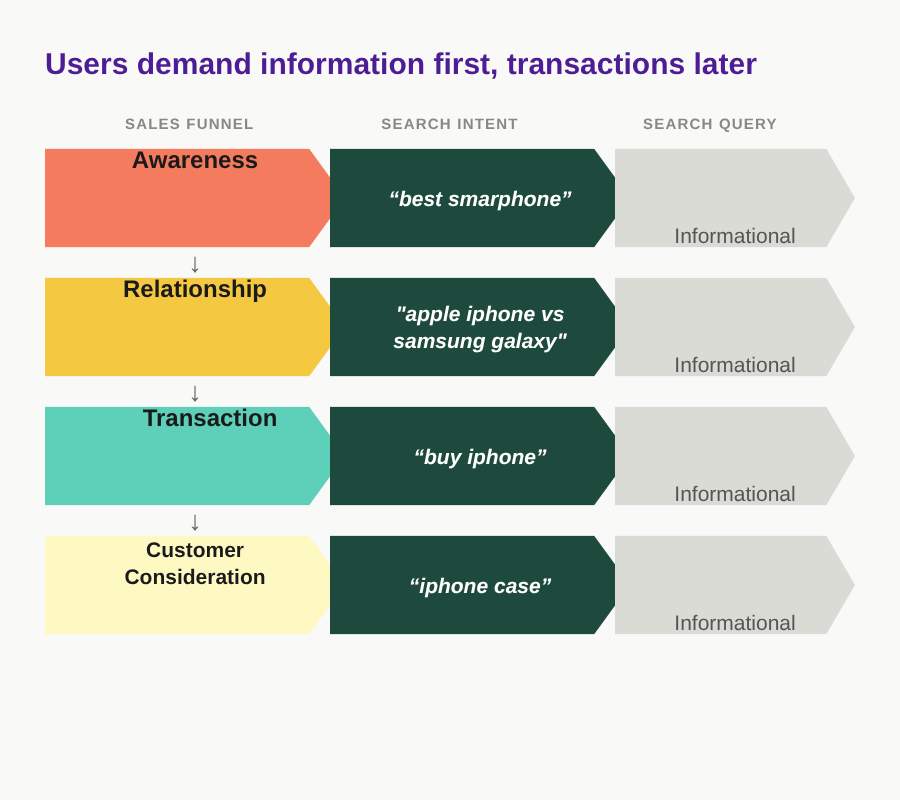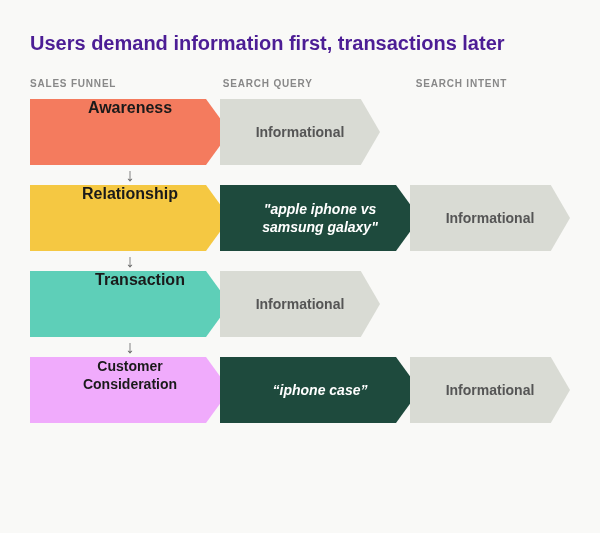--- a/index.html
+++ b/index.html
@@ -21,20 +21,21 @@
       display: flex;
       margin-bottom: 10px;
       padding-left: 0;
     }
     .col-header {
       font-size: 10px;
       font-weight: 700;
       color: #888;
       letter-spacing: 0.08em;
       text-transform: uppercase;
+      text-align: center;
     }
     .col-header-1 { width: 200px; }
     .col-header-2 { width: 200px; }
     .col-header-3 { width: 160px; }
 
     .rows-container {
       display: flex;
       flex-direction: column;
       gap: 0;
     }
@@ -79,29 +80,29 @@
       font-style: italic;
       color: #ffffff;
       font-weight: 600;
       text-align: center;
       flex-shrink: 0;
       margin-left: -10px;
     }
 
     .intent-arrow {
       display: flex;
-      align-items: center;
+      align-items: flex-end;
       justify-content: center;
       width: 160px;
       height: 66px;
       position: relative;
       clip-path: polygon(0 0, 88% 0, 100% 50%, 88% 100%, 0 100%);
       font-size: 14px;
       color: #555;
-      font-weight: 700;
+      font-weight: 400;
       text-align: center;
       flex-shrink: 0;
       margin-left: -10px;
     }
 
     .down-arrow-wrapper {
       width: 200px;
       display: flex;
       align-items: center;
       justify-content: center;
@@ -111,49 +112,52 @@
     .down-arrow {
       font-size: 18px;
       color: #666;
       line-height: 1;
     }
 
     
     .color-awareness { background-color: #f47b5e; }
     .color-consideration { background-color: #f5c842; }
     .color-transaction { background-color: #5ecfb8; padding-left: 20px; }
-    .color-customer { background-color: #f0abfc; }
+    .color-customer { background-color: #fef9c3; }
     .color-dark-green { background-color: #1e4a3d; }
     .color-light-gray { background-color: #d9dbd4; }
 
     
     .query-text {
       display: flex;
       flex-direction: column;
       align-items: center;
       line-height: 1.3;
     }
   </style>
 </head>
 <body>
 
 <h1>Users demand information first, transactions later</h1>
 
 <div class="column-headers">
   <div class="col-header col-header-1">SALES FUNNEL</div>
+  <div class="col-header col-header-3">SEARCH INTENT</div>
   <div class="col-header col-header-2">SEARCH QUERY</div>
-  <div class="col-header col-header-3">SEARCH INTENT</div>
 </div>
 
 <div class="rows-container">
 
   <div class="row-wrapper">
     <div class="arrow-row">
       <div class="funnel-arrow color-awareness">
         <span>Awareness</span>
+      </div>
+      <div class="query-arrow color-dark-green">
+        <span>“best smarphone”</span>
       </div>
       <div class="intent-arrow color-light-gray">
         <span>Informational</span>
       </div>
     </div>
     <div class="down-arrow-wrapper">
       <span class="down-arrow">↓</span>
     </div>
   </div>
 
@@ -174,20 +178,23 @@
     </div>
     <div class="down-arrow-wrapper">
       <span class="down-arrow">↓</span>
     </div>
   </div>
 
   <div class="row-wrapper">
     <div class="arrow-row">
       <div class="funnel-arrow color-transaction">
         <span>Transaction</span>
+      </div>
+      <div class="query-arrow color-dark-green">
+        <span>“buy iphone”</span>
       </div>
       <div class="intent-arrow color-light-gray">
         <span>Informational</span>
       </div>
     </div>
     <div class="down-arrow-wrapper">
       <span class="down-arrow">↓</span>
     </div>
   </div>
 

